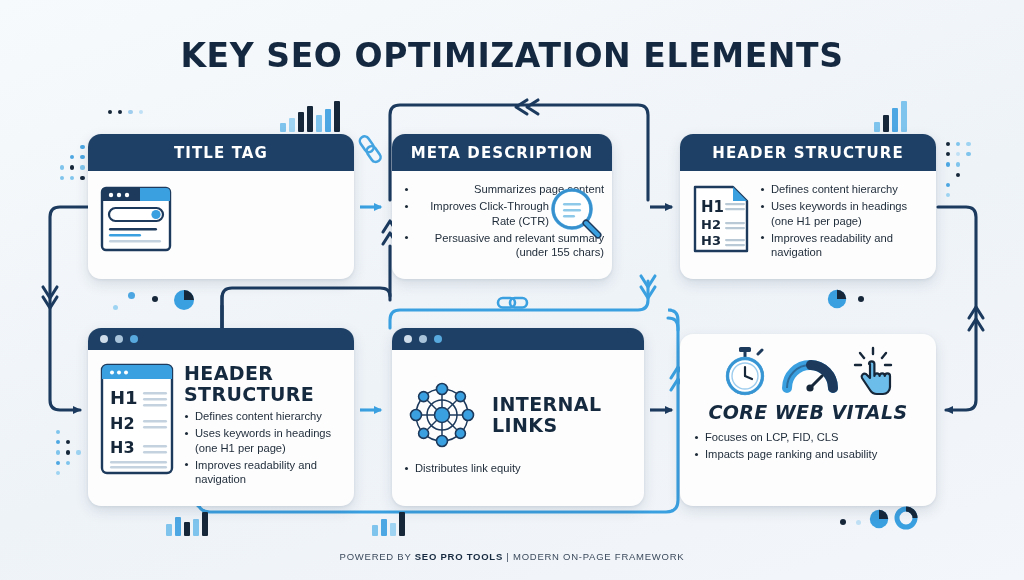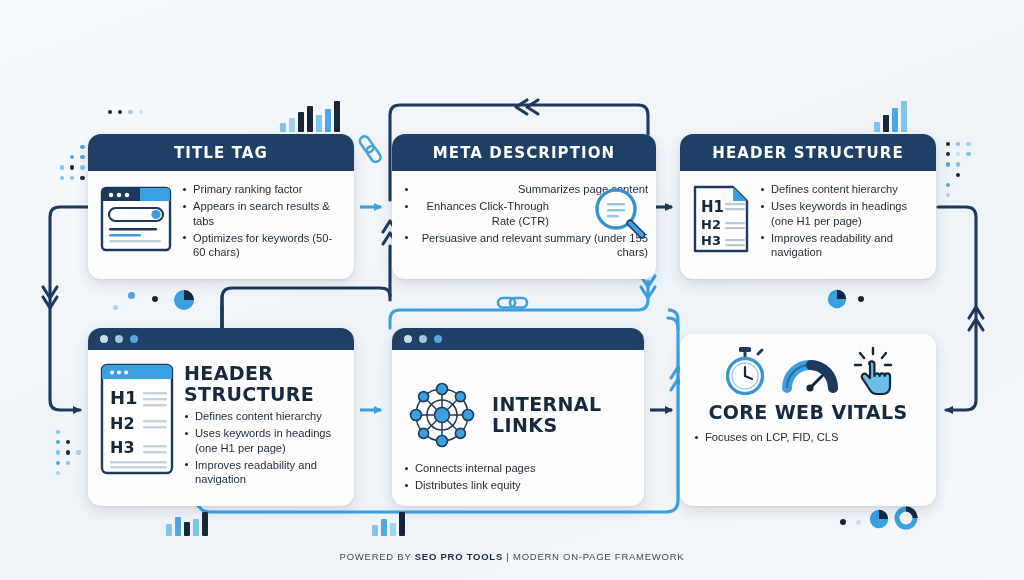--- a/index.html
+++ b/index.html
@@ -123,21 +123,21 @@
     font-weight: bold;
     line-height: 21px;
     letter-spacing: 0.4px;
     color: #15293f;
     font-family: "DejaVu Sans", sans-serif;
   }
   .inline-title.center { text-align: center; }
 
   
   #card-title-tag       { left: 88px;  top: 134px; width: 266px; height: 145px; }
-  #card-meta-desc       { left: 392px; top: 134px; width: 264px; height: 145px; }
+  #card-meta-desc       { left: 392px; top: 134px; width: 220px; height: 145px; }
   #card-header-struct   { left: 680px; top: 134px; width: 256px; height: 145px; }
   #card-header-struct-2 { left: 88px;  top: 328px; width: 266px; height: 178px; }
   #card-internal-links  { left: 392px; top: 328px; width: 252px; height: 178px; }
   #card-core-vitals     { left: 680px; top: 334px; width: 256px; height: 172px; }
 
   
   .deco { position: absolute; z-index: 2; }
 
   
   .dotgrid { display: grid; gap: 6px; }
@@ -210,20 +210,21 @@
       <rect x="0" y="0" width="9.5" height="17" rx="4.7" fill="none" stroke="#3ba0e0" stroke-width="2.6"></rect>
       <rect x="0" y="12" width="9.5" height="17" rx="4.7" fill="none" stroke="#3ba0e0" stroke-width="2.6"></rect>
     </g>
 
     <g transform="translate(498,298)">
       <rect x="0" y="0" width="17" height="9.5" rx="4.7" fill="none" stroke="#3ba0e0" stroke-width="2.6"></rect>
       <rect x="12" y="0" width="17" height="9.5" rx="4.7" fill="none" stroke="#3ba0e0" stroke-width="2.6"></rect>
     </g>
   </svg>
 
+  <div class="page-title">KEY SEO OPTIMIZATION ELEMENTS</div>
 
   <div class="deco dotgrid" style="left:108px; top:110px; grid-template-columns:repeat(4,4.2px);">
     <i style="background:#16273a"></i>
       <i style="background:#16273a"></i>
     <i style="background:#9ecdee"></i>
       <i style="background:#bfe0f5"></i>
   </div>
 
   <div class="deco dotgrid" style="left:60px; top:145px; grid-template-columns:repeat(4,4.2px);">
     <i style="background:transparent"></i>
@@ -352,36 +353,31 @@
         <circle cx="11" cy="9" r="2.2" fill="#ffffff"></circle>
         <circle cx="19" cy="9" r="2.2" fill="#ffffff"></circle>
         <circle cx="27" cy="9" r="2.2" fill="#ffffff"></circle>
         <path d="M40,2 h26 a4,4 0 0,1 4,4 v9 h-30 z" fill="#3ba0e0"></path>
         <rect x="9" y="22" width="54" height="13" rx="6.5" fill="#ffffff" stroke="#1d3a5c" stroke-width="2.2"></rect>
         <circle cx="56" cy="28.5" r="4.6" fill="#3ba0e0"></circle>
         <rect x="9" y="42" width="48" height="2.6" rx="1.3" fill="#1d3a5c"></rect>
         <rect x="9" y="48" width="32" height="2.6" rx="1.3" fill="#3ba0e0"></rect>
         <rect x="9" y="54" width="52" height="2.6" rx="1.3" fill="#c3d2de"></rect>
       </svg>
-      <ul class="bullets">
-        <li>Primary ranking factor</li>
-        <li>Appears in search results &amp; tabs</li>
-        <li>Optimizes for keywords (50-60 chars)</li>
-      </ul>
     </div>
   </div>
 
   <div class="card" id="card-meta-desc">
     <div class="card-head">
       <span>META DESCRIPTION</span>
     </div>
     <div class="card-body" style="position:relative; padding-right:8px;text-align:right;">
       <ul class="bullets" style="width:100%;">
         <li>Summarizes page content</li>
-        <li style="width:145px;">Enhances Click-Through Rate (CTR)</li>
+        <li style="width:145px;">Improves Click-Through Rate (CTR)</li>
         <li>Persuasive and relevant summary (under 155 chars)</li>
       </ul>
 
       <svg width="58" height="58" viewBox="0 0 58 58" style="position:absolute; right:6px; top:14px;">
         <circle cx="24" cy="24" r="19" fill="#ffffff" stroke="#1d3a5c" stroke-width="2.6"></circle>
         <circle cx="24" cy="24" r="19" fill="none" stroke="#3ba0e0" stroke-width="3.6" opacity="0.85"></circle>
         <rect x="15" y="18" width="18" height="2.6" rx="1.3" fill="#8fc9ea"></rect>
         <rect x="15" y="24" width="18" height="2.6" rx="1.3" fill="#8fc9ea"></rect>
         <rect x="15" y="30" width="12" height="2.6" rx="1.3" fill="#8fc9ea"></rect>
         <path d="M38,38 L50,50" stroke="#1d3a5c" stroke-width="7" stroke-linecap="round"></path>
@@ -477,21 +473,20 @@
           <circle cx="12" cy="38" r="5.5" fill="#3ba0e0" stroke="#1d3a5c" stroke-width="1.6"></circle>
           <circle cx="64" cy="38" r="5.5" fill="#3ba0e0" stroke="#1d3a5c" stroke-width="1.6"></circle>
           <circle cx="19.6" cy="19.6" r="5" fill="#3ba0e0" stroke="#1d3a5c" stroke-width="1.6"></circle>
           <circle cx="56.4" cy="19.6" r="5" fill="#3ba0e0" stroke="#1d3a5c" stroke-width="1.6"></circle>
           <circle cx="19.6" cy="56.4" r="5" fill="#3ba0e0" stroke="#1d3a5c" stroke-width="1.6"></circle>
           <circle cx="56.4" cy="56.4" r="5" fill="#3ba0e0" stroke="#1d3a5c" stroke-width="1.6"></circle>
         </svg>
         <div class="inline-title" style="max-width:110px;">INTERNAL LINKS</div>
       </div>
       <ul class="bullets" style="margin-top:2px;">
-        <li>Connects internal pages</li>
         <li>Distributes link equity</li>
       </ul>
     </div>
   </div>
 
   <div class="card" id="card-core-vitals">
     <div class="card-body" style="flex-direction:column; gap:4px; padding:12px 14px 10px 14px;">
       <div style="display:flex; justify-content:center; align-items:flex-end; gap:14px;">
 
         <svg width="46" height="50" viewBox="0 0 46 50">
@@ -517,23 +512,24 @@
           <g stroke="#16273a" stroke-width="2.4" stroke-linecap="round">
             <line x1="21" y1="2" x2="21" y2="8"></line>
             <line x1="8" y1="7" x2="12" y2="12"></line>
             <line x1="34" y1="7" x2="30" y2="12"></line>
             <line x1="3" y1="19" x2="9" y2="19"></line>
             <line x1="39" y1="19" x2="33" y2="19"></line>
           </g>
           <path d="M18,18 v14 l-4,-4 a3,3 0 0,0 -4,4 l8,12 a8,8 0 0,0 7,4 h6 a7,7 0 0,0 7,-7 v-11 a2.6,2.6 0 0,0 -5.2,0 a2.6,2.6 0 0,0 -5.2,0 a2.6,2.6 0 0,0 -5.2,0 v-12 a2.7,2.7 0 0,0 -5.4,0 z" fill="#6dbdea" stroke="#16273a" stroke-width="2.2" stroke-linejoin="round"></path>
         </svg>
       </div>
-      <div class="inline-title center" style="margin:2px 0 3px 0;">CORE WEB VITALS</div>
+      <div class="inline-title center" style="margin:2px 0 3px 0;font-style:italic;">CORE WEB VITALS</div>
       <ul class="bullets">
         <li>Focuses on LCP, FID, CLS</li>
+        <li>Impacts page ranking and usability</li>
       </ul>
     </div>
   </div>
 
   <div class="footer">
     <span>POWERED BY </span><b>SEO PRO TOOLS</b><span> | MODERN ON-PAGE FRAMEWORK</span>
   </div>
 
 </div>
 

